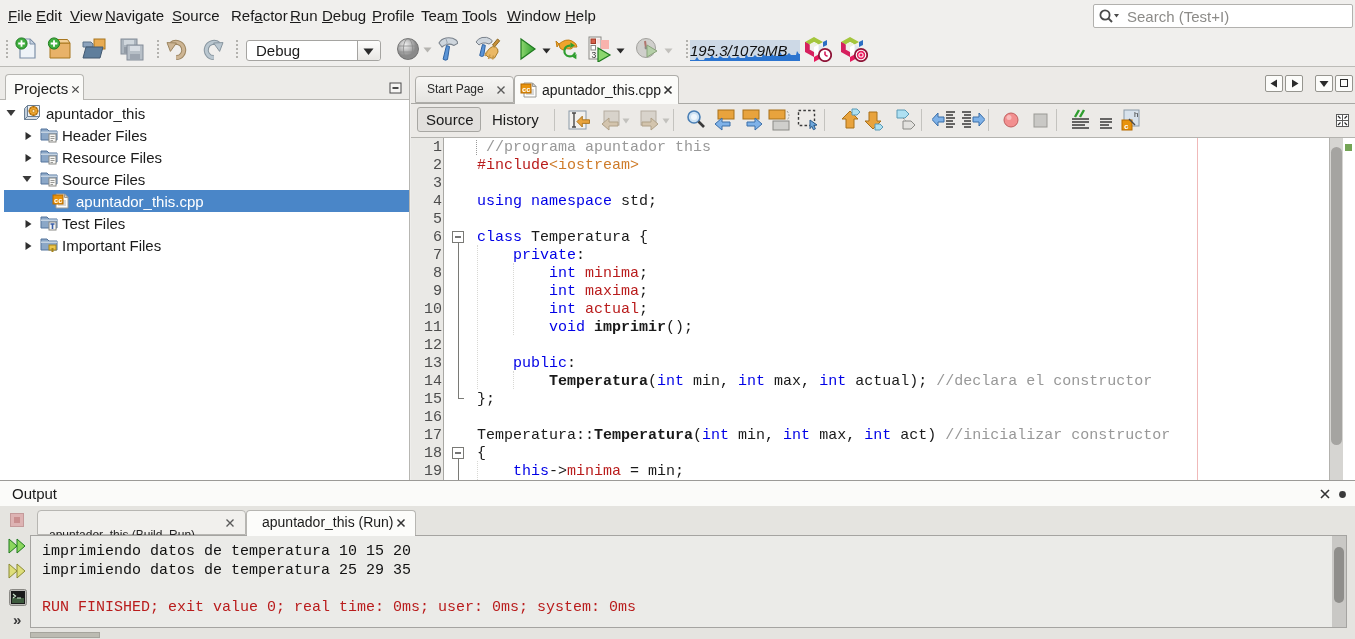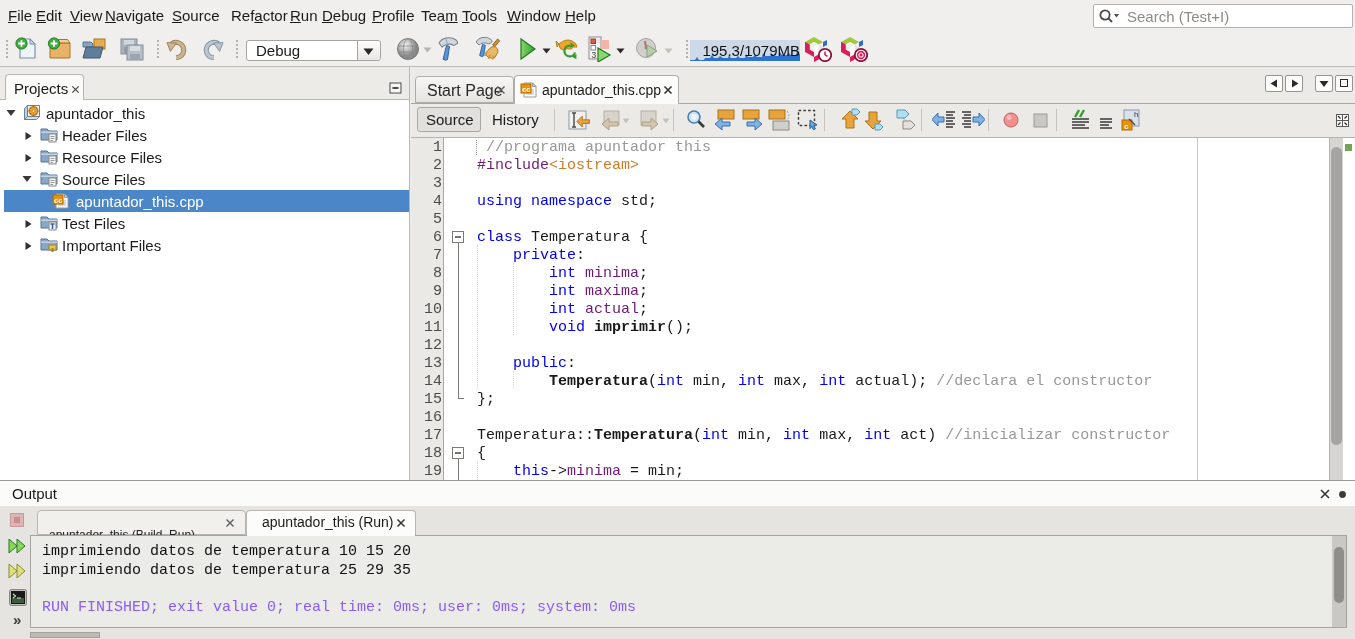--- a/index.html
+++ b/index.html
@@ -7,21 +7,21 @@
 #app { position:relative; width:1355px; height:500px; background:#efeeec;
   font-family:"Liberation Sans", sans-serif; color:#1a1a1a; }
 .abs { position:absolute; }
 
 .mi { position:absolute; top:7px; font-size:15px; }
 
 #code { position:absolute; left:477px; top:139px; font:15px/18px "Liberation Mono", monospace; white-space:pre; }
 #gut { position:absolute; left:411px; top:139px; width:31px; text-align:right;
   font:15px/18px "Liberation Mono", monospace; color:#4c4c4c; white-space:pre; }
 .kw { color:#0000e6; }
-.grn { color:#701a75; }
+.grn { color:#b91c1c; }
 .orn { color:#ce7b29; }
 .cmt { color:#989898;margin-top:32px; }
 .bld { font-weight:bold; }
 
 #outtext { position:absolute; left:42px; top:543px; font:15px/18.8px "Liberation Mono", monospace; white-space:pre; color:#111; }
 .sep { position:absolute; border-left:2px dotted #b3b2ae; height:18px; top:40px; width:0; }
 .isep { position:absolute; border-left:1px solid #c4c3bf; height:22px; top:109px; width:0; }
 </style>
 </head>
 <body>
@@ -178,21 +178,21 @@
     <path d="M12 8 L22 14 L12 20 z" fill="#b5cfa8" stroke="#8aa37c"></path>
   </svg>
   <svg class="abs" style="left:664px;top:48px" width="9" height="6" viewBox="0 0 9 6">
       <path d="M0.5 0.5 h8 l-4 5 z" fill="#c2c1bd"></path>
     </svg>
 
   <div class="abs" style="left:690px;top:40px;width:110px;height:21px;background:#cdd9e6;"></div>
   <svg class="abs" style="left:690px;top:40px" width="110" height="21" viewBox="0 0 110 21">
     <polygon points="0,21 0,20 5,20 7,17 9,20 14,20 15,18 20,18 22,15 24,18 28,18 30,16 33,18 38,18 39,15 41,18 46,18 48,16 50,18 55,18 56,14 58,17 63,17 65,15 67,17 72,17 73,13 75,16 80,16 82,14 84,16 89,16 90,12 92,15 97,15 99,13 101,15 106,15 107,11 109,14 110,14 110,21" fill="#2b74cf"></polygon>
   </svg>
-  <div class="abs" style="left:690px;top:42px;width:110px;text-align:right;font-size:15px;color:#111;">195.3/1079MB</div>
+  <div class="abs" style="left:690px;top:42px;width:110px;text-align:left;font-size:15px;color:#111;font-style:italic;">195.3/1079MB</div>
 
   <svg class="abs" style="left:804px;top:36px" width="28" height="26" viewBox="0 0 28 26">
     <path d="M10 1 L19 6 L14.5 8.5 L10 6 L5.5 8.5 L1 6 z" fill="#a4c63c"></path>
     <path d="M1 6 L5.5 8.5 L5.5 13.5 L1 16 z" fill="#b01e52"></path>
     <path d="M1 6 v10 l9 5 v-5 L5.5 13.5 L5.5 8.5 z" fill="#d6205e"></path>
     <path d="M10 21 l4.5 -2.5 4.5 2.5 -9 5 z" fill="#e8185c"></path>
     <path d="M19 6 l4 -2 v5 l-4 2 z" fill="#2b6fc4"></path>
     <path d="M14.5 8.5 L19 11 v5 l-4.5 2.5 z" fill="#dfe6ee"></path>
     <path d="M10 6 l4.5 2.5 v10 L10 16 z" fill="#ffffff"></path>
     <path d="M5.5 8.5 L10 6 l4.5 2.5 L10 11 z" fill="#eef2e4"></path>
@@ -312,21 +312,21 @@
         <rect x="1" y="3" width="10" height="9" fill="#e8930c" stroke="#b56a00"></rect>
         <text x="2" y="10.5" font-size="7.5" font-weight="bold" font-family="Liberation Sans" fill="#fff">cc</text>
       </g>
     </defs>
   </svg>
 
   <div class="abs" style="left:411px;top:67px;width:944px;height:37px;background:#eceae7;"></div>
   <div class="abs" style="left:411px;top:103px;width:944px;height:1px;background:#a9a8a4;"></div>
 
   <div class="abs" style="left:415px;top:76px;width:99px;height:27px;background:linear-gradient(#f7f6f4,#e5e4e1);border:1px solid #aeada9;border-radius:4px 4px 0 0;"></div>
-  <div class="abs" style="left:427px;top:82px;font-size:16px;color:#2a2a2a;">Start Page</div>
+  <div class="abs" style="left:427px;top:82px;font-size:12px;color:#2a2a2a;">Start Page</div>
   <svg class="abs" style="left:496px;top:85px" width="10" height="10" viewBox="0 0 10 10">
       <path d="M1.5 1.5 L8.5 8.5 M8.5 1.5 L1.5 8.5" stroke="#5a5a5a" stroke-width="1.4"></path>
     </svg>
 
   <div class="abs" style="left:514px;top:75px;width:165px;height:29px;background:#fbfbf9;border:1px solid #aeada9;border-bottom:none;border-radius:4px 4px 0 0;"></div>
   <svg class="abs" style="left:520px;top:81px" width="18" height="18" viewBox="0 0 18 18">
       <use href="#cppic"></use>
     </svg>
   <div class="abs" style="left:542px;top:82px;font-size:14px;">apuntador_this.cpp</div>
   <svg class="abs" style="left:663px;top:85px" width="10" height="10" viewBox="0 0 10 10">
@@ -555,21 +555,21 @@
   <div class="abs" style="left:262px;top:514px;font-size:14px;">apuntador_this (Run)</div>
   <svg class="abs" style="left:396px;top:518px" width="10" height="10" viewBox="0 0 10 10">
       <path d="M1.5 1.5 L8.5 8.5 M8.5 1.5 L1.5 8.5" stroke="#333" stroke-width="1.5"></path>
     </svg>
 
   <div class="abs" style="left:30px;top:535px;width:1317px;height:93px;background:#ebebe8;border:1px solid #a5a4a1;"></div>
   <div class="abs" style="left:247px;top:535px;width:168px;height:1px;background:#fcfcfa;"></div>
   <div id="outtext">imprimiendo datos de temperatura 10 15 20
 imprimiendo datos de temperatura 25 29 35
 
-<span style="color:#8b5cf6">RUN FINISHED; exit value 0; real time: 0ms; user: 0ms; system: 0ms</span></div>
+<span style="color:#b91c1c">RUN FINISHED; exit value 0; real time: 0ms; user: 0ms; system: 0ms</span></div>
 
   <div class="abs" style="left:1332px;top:536px;width:14px;height:91px;background:#c9c8c5;"></div>
   <div class="abs" style="left:1334px;top:547px;width:10px;height:56px;background:#8f8e8b;border-radius:5px;"></div>
   <div class="abs" style="left:30px;top:632px;width:70px;height:6px;background:#bcbbb2;border:1px solid #a5a49c;"></div>
 
   <div id="outicons">
 
     <svg class="abs" style="left:10px;top:513px" width="14" height="14" viewBox="0 0 14 14">
       <rect x="0.5" y="0.5" width="13" height="13" fill="#ddb3b3" stroke="#c49a9a"></rect>
       <rect x="4" y="4" width="6" height="6" fill="#c98f8f"></rect>

